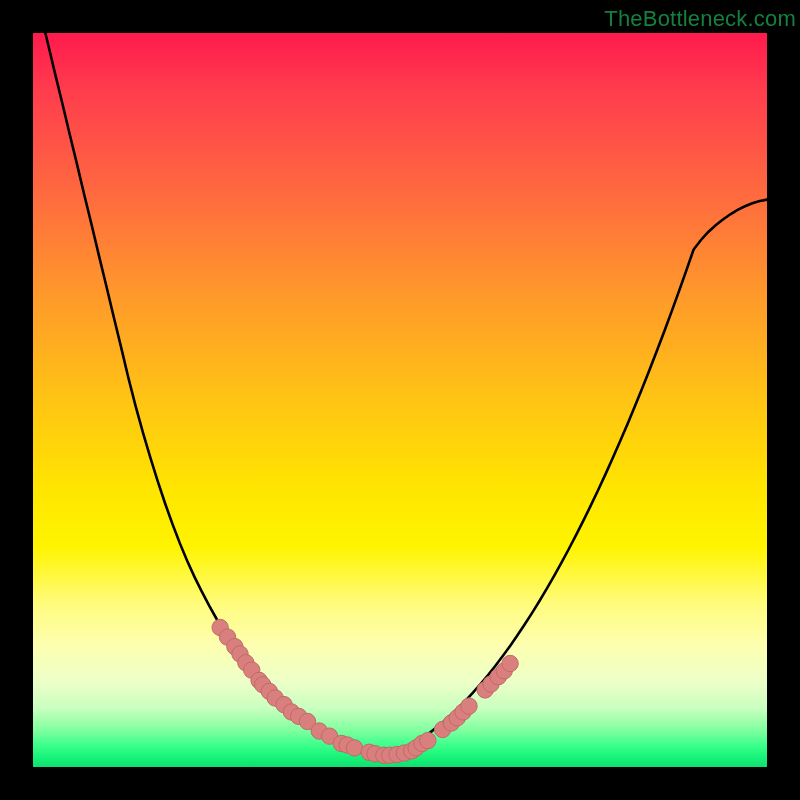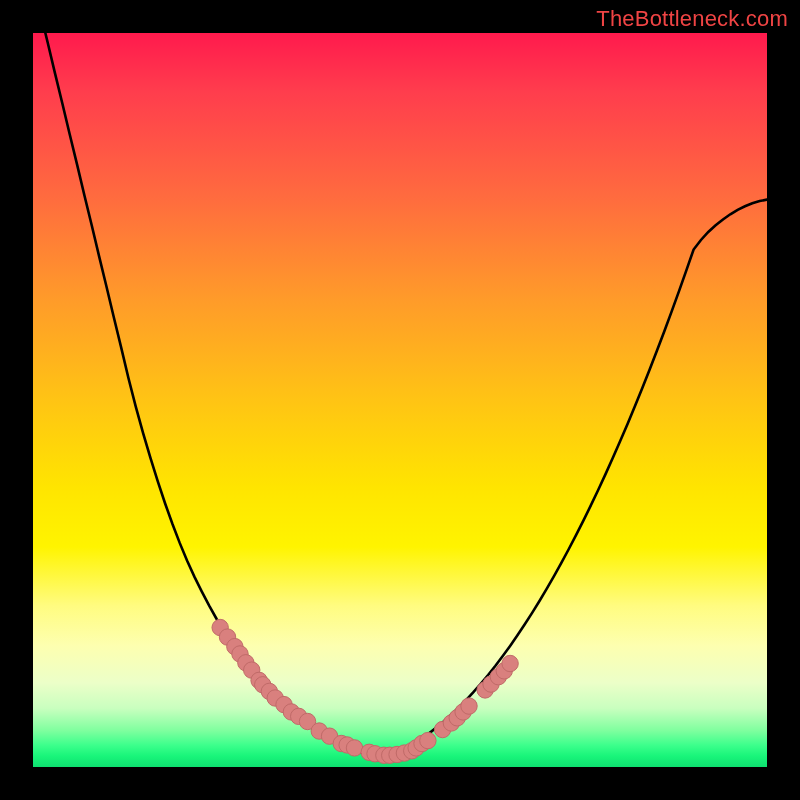--- a/index.html
+++ b/index.html
@@ -40,22 +40,22 @@
       #c9ffbf 92%,
       #80ff9f 95%,
       #3dff8c 97%,
       #19f57a 98.5%,
       #0ee070 100%
     );
   }
   .watermark {
     position: absolute;
     top: 6px;
-    right: 12px;
-    color: #ef4444;
+    right: 4px;
+    color: #15803d;
     font-size: 22px;
     letter-spacing: 0.2px;
     font-weight: 400;
   }
   svg.curve {
     position: absolute;
     top: 0;
     left: 0;
   }
 </style>

